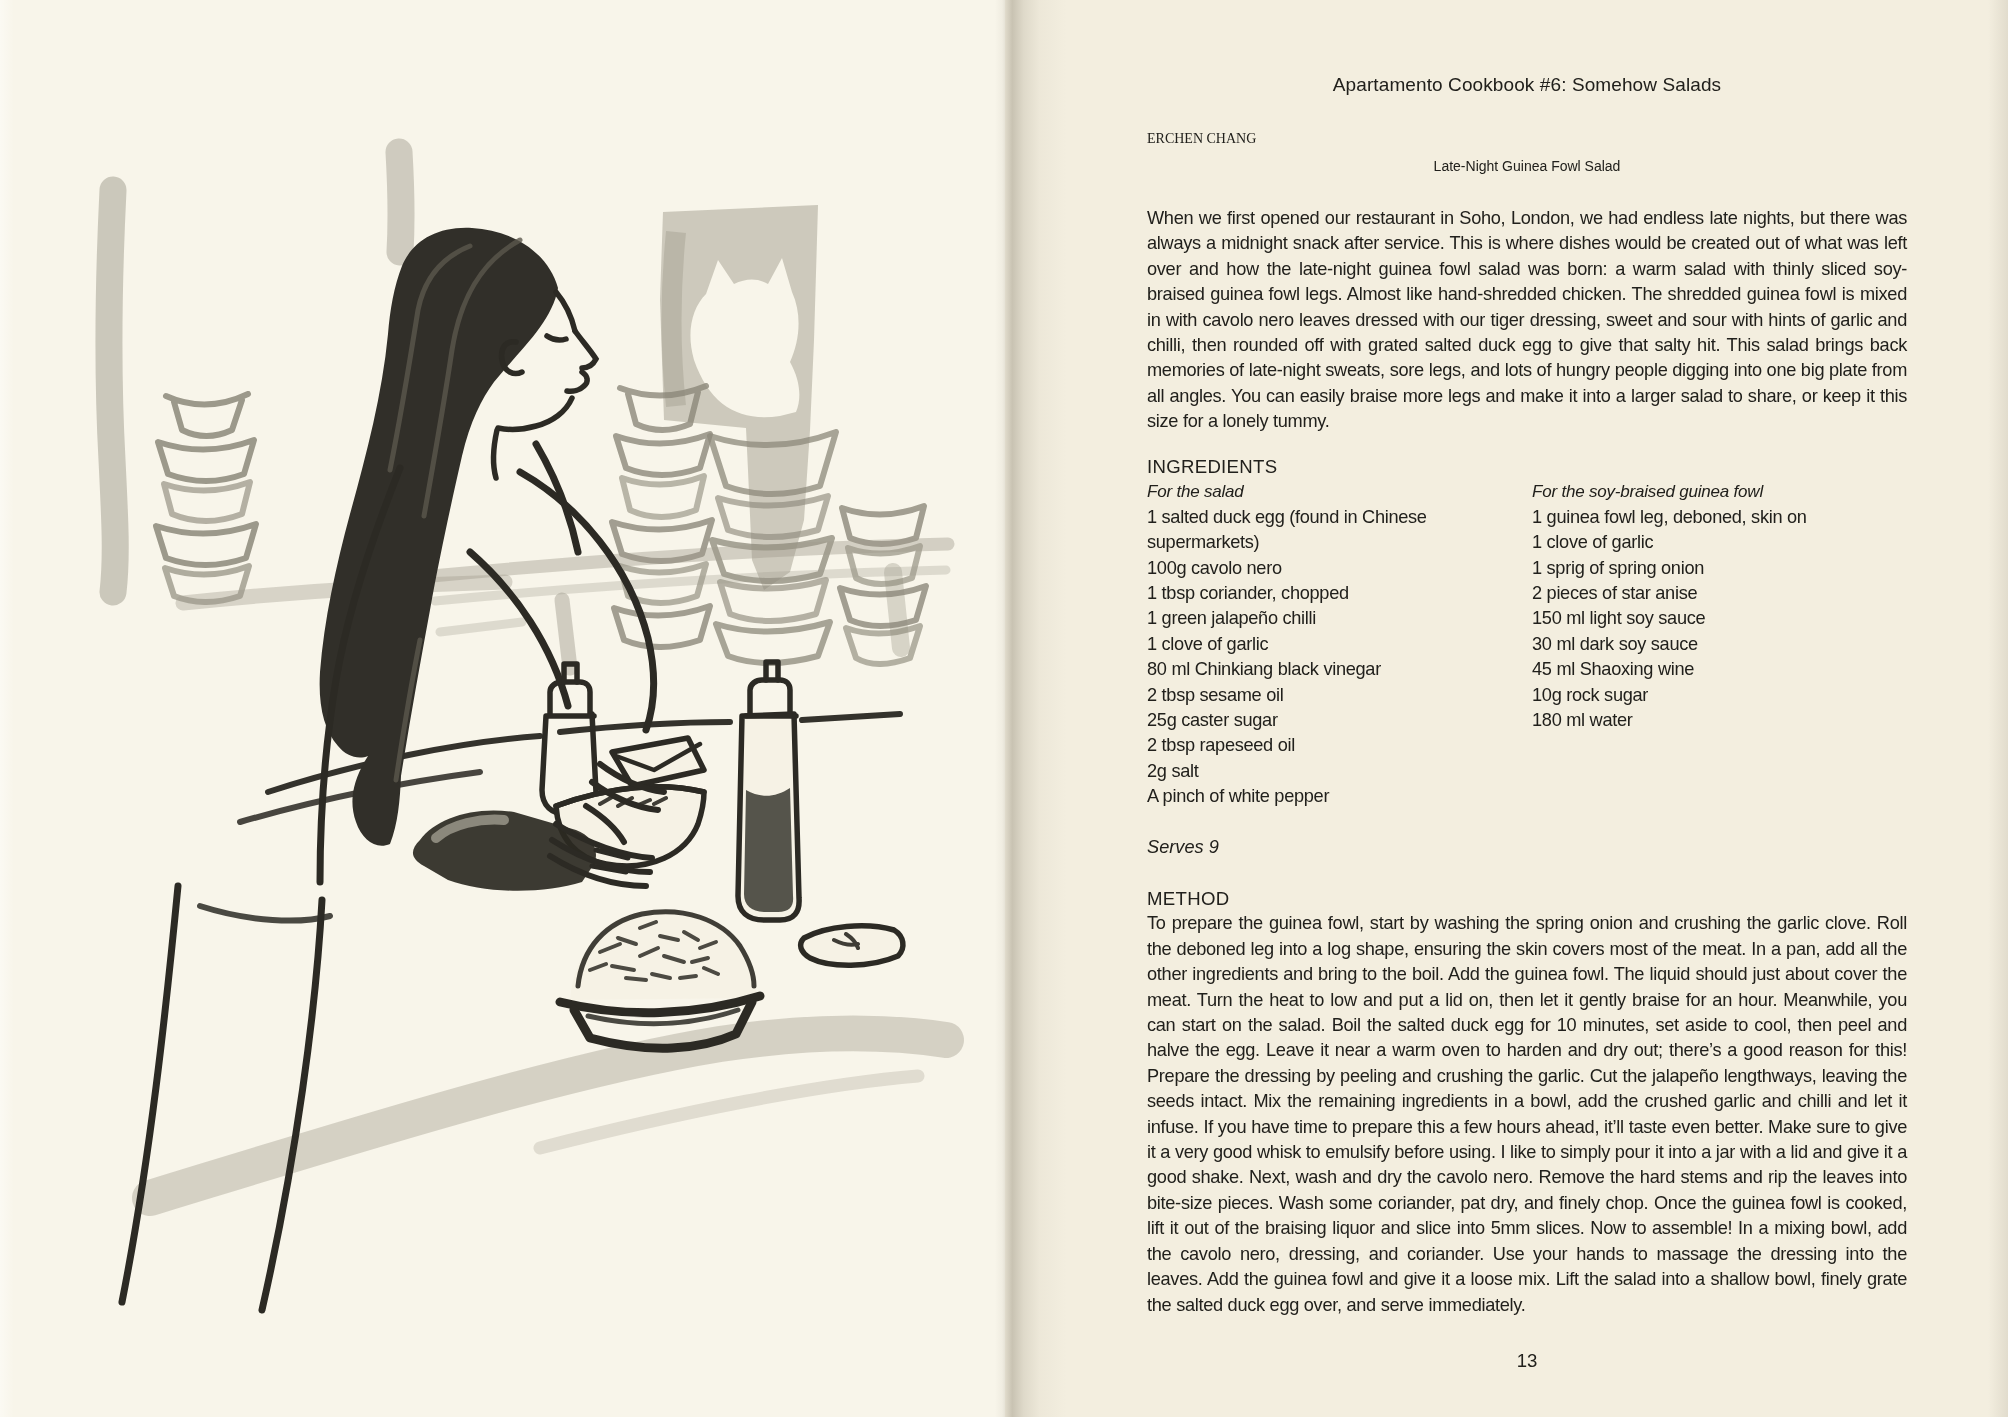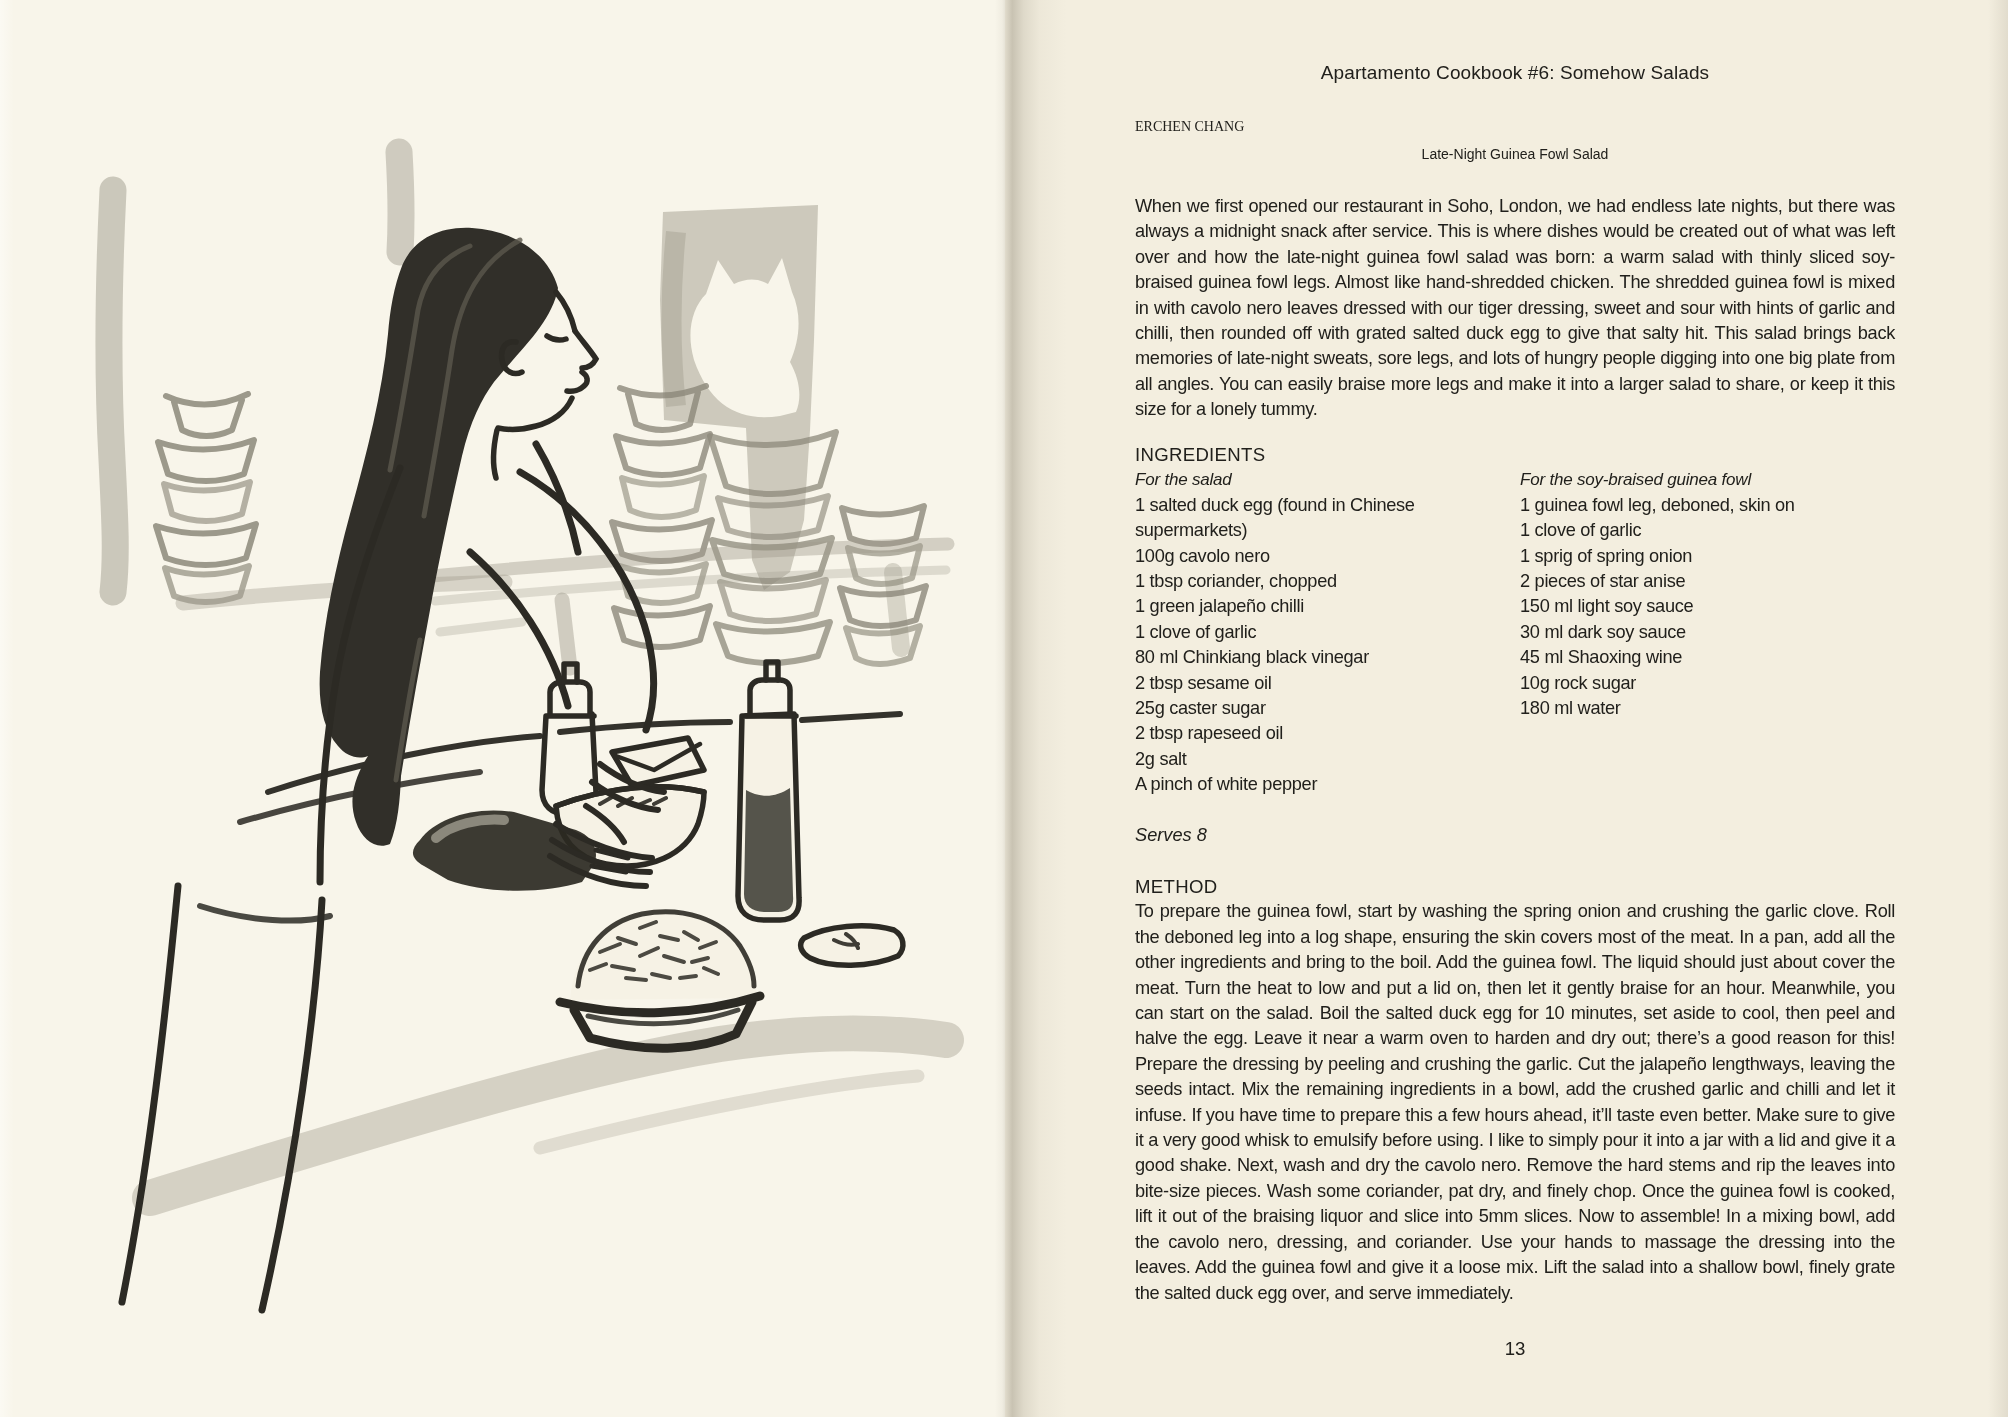--- a/index.html
+++ b/index.html
@@ -23,21 +23,21 @@
     position:absolute;right:0;top:0;width:20px;height:1417px;pointer-events:none;z-index:5;
     background:linear-gradient(90deg,rgba(70,62,45,0) 0%,rgba(70,62,45,0.10) 100%);
   }
   .edge-left{
     position:absolute;left:0;top:0;width:14px;height:1417px;pointer-events:none;z-index:5;
     background:linear-gradient(90deg,rgba(255,255,252,0.5) 0%,rgba(255,255,252,0) 100%);
   }
   .illustration{position:absolute;inset:0;width:1005px;height:1417px;display:block;}
 
   .text-col{position:absolute;left:130px;top:0;width:760px;height:1417px;}
-  .text-col > *{position:absolute;left:0;width:760px;margin:0;}
+  .text-col > *{position:absolute;left:0;width:760px;margin:12px;}
 
   .running-head{top:62px;text-align:center;font-size:19px;letter-spacing:0.1px;}
   .byline{top:119px;font-size:14px;font-family:Liberation Serif, serif;}
   .title{top:146px;text-align:center;font-size:14px;font-weight:400;}
 
   .body-text{
     font-size:18.2px;line-height:25.4px;letter-spacing:-0.3px;
     text-align:justify;text-justify:inter-word;hyphens:none;
   }
   .intro{top:194px;}
@@ -282,21 +282,21 @@
               <li>150 ml light soy sauce</li>
               <li>30 ml dark soy sauce</li>
               <li>45 ml Shaoxing wine</li>
               <li>10g rock sugar</li>
               <li>180 ml water</li>
             </ul>
           </div>
         </div>
       </div>
 
-      <div class="serves">Serves 8</div>
+      <div class="serves">Serves 9</div>
 
       <div class="method">
         <div class="sec-heading">METHOD</div>
         <p class="method-text body-text">To prepare the guinea fowl, start by washing the spring onion and crushing the garlic clove. Roll the deboned leg into a log shape, ensuring the skin covers most of the meat. In a pan, add all the other ingredients and bring to the boil. Add the guinea fowl. The liquid should just about cover the meat. Turn the heat to low and put a lid on, then let it gently braise for an hour. Meanwhile, you can start on the salad. Boil the salted duck egg for 10 minutes, set aside to cool, then peel and halve the egg. Leave it near a warm oven to harden and dry out; there’s a good reason for this! Prepare the dressing by peeling and crushing the garlic. Cut the jalapeño lengthways, leaving the seeds intact. Mix the remaining ingredients in a bowl, add the crushed garlic and chilli and let it infuse. If you have time to prepare this a few hours ahead, it’ll taste even better. Make sure to give it a very good whisk to emulsify before using. I like to simply pour it into a jar with a lid and give it a good shake. Next, wash and dry the cavolo nero. Remove the hard stems and rip the leaves into bite-size pieces. Wash some coriander, pat dry, and finely chop. Once the guinea fowl is cooked, lift it out of the braising liquor and slice into 5mm slices. Now to assemble! In a mixing bowl, add the cavolo nero, dressing, and coriander. Use your hands to massage the dressing into the leaves. Add the guinea fowl and give it a loose mix. Lift the salad into a shallow bowl, finely grate the salted duck egg over, and serve immediately.</p>
       </div>
 
       <div class="page-number">13</div>
     </div>
   </div>
 

